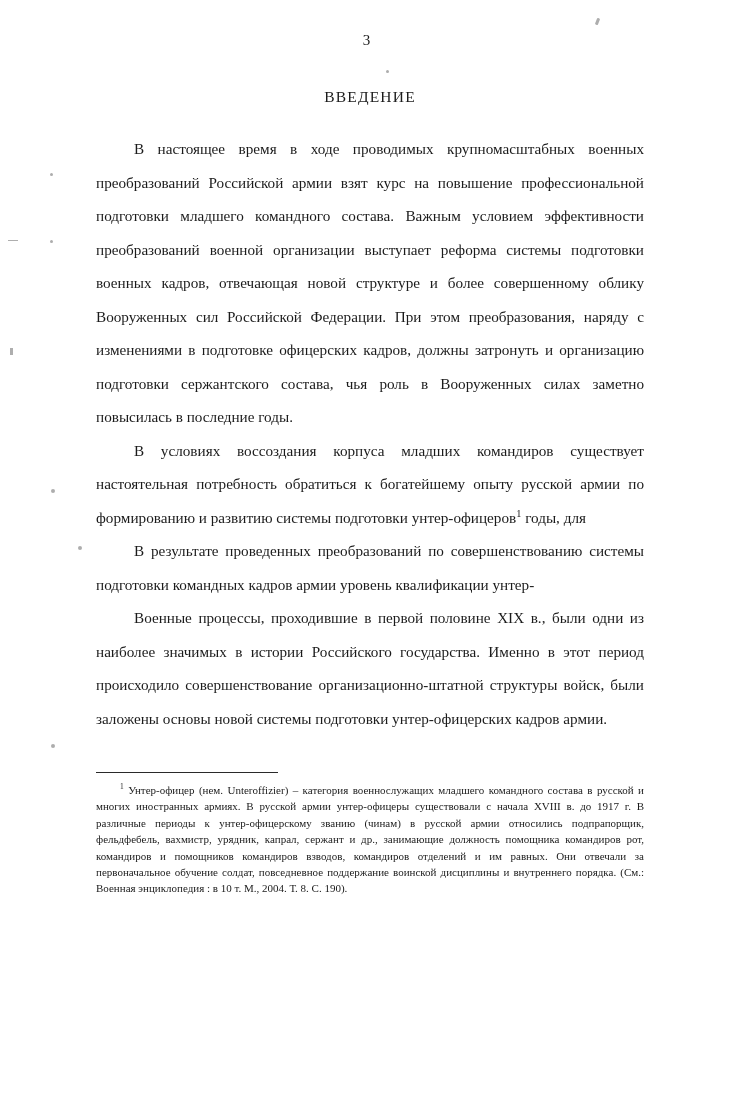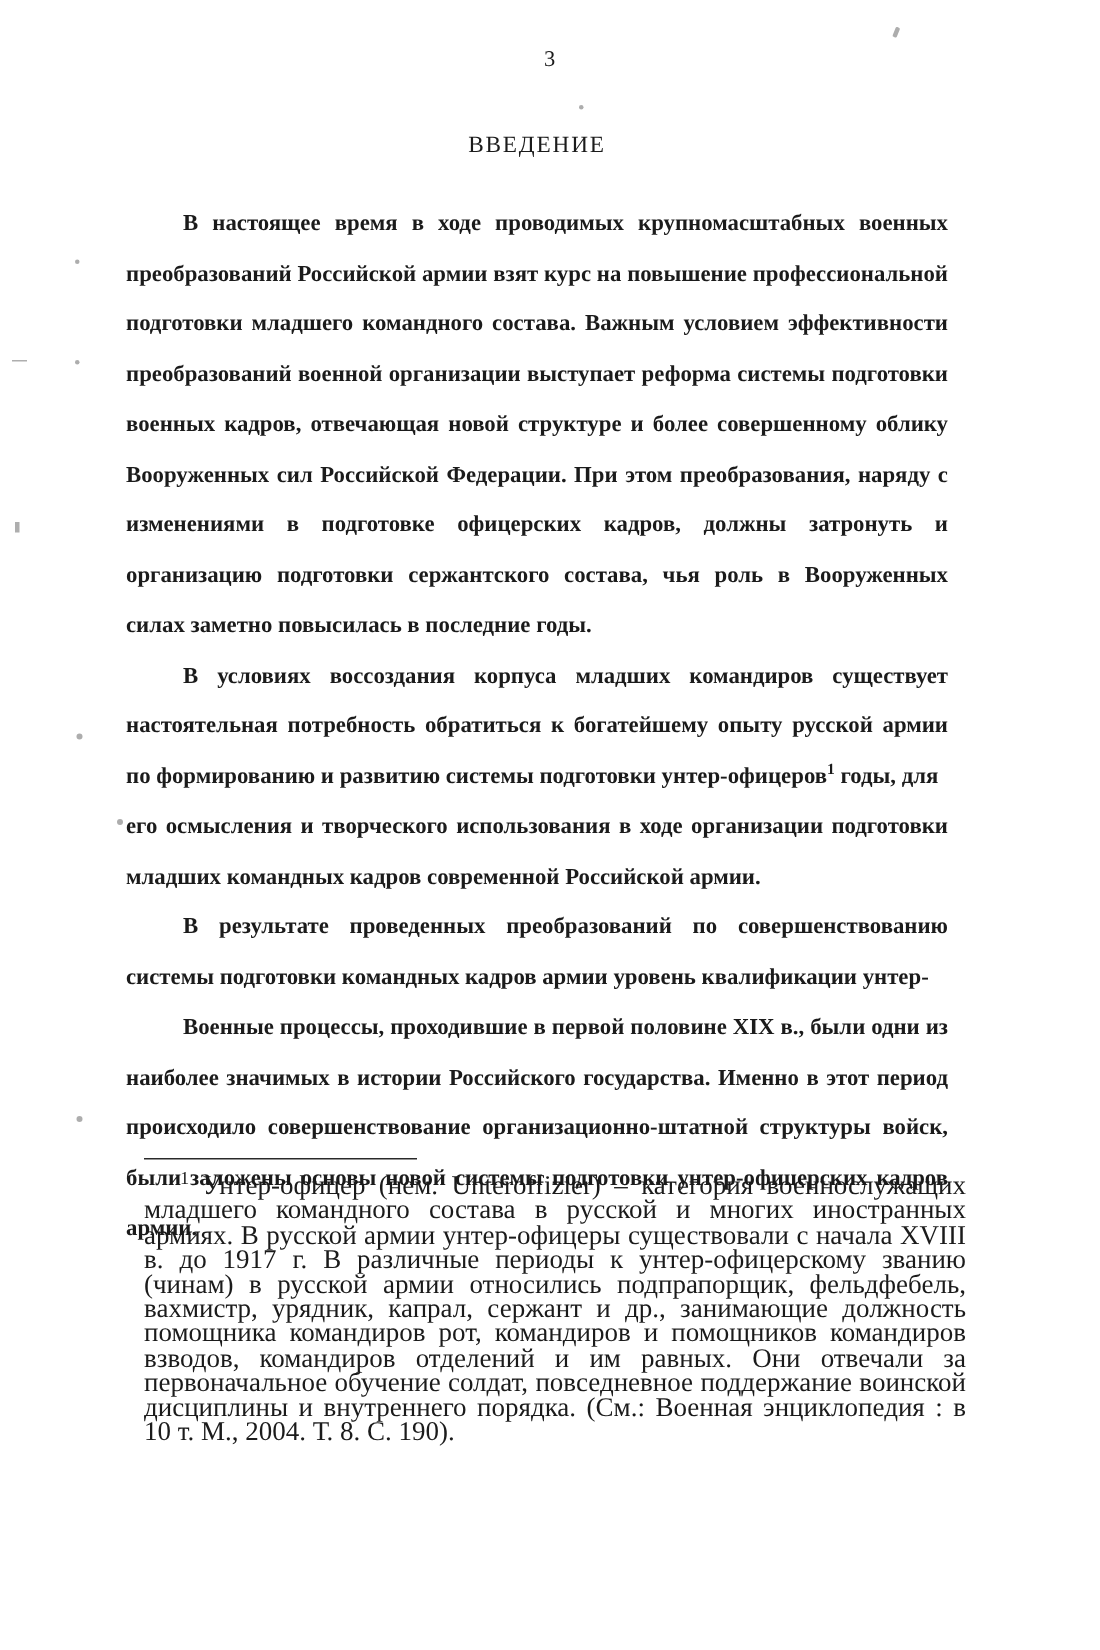--- a/index.html
+++ b/index.html
@@ -20,55 +20,54 @@
     position: absolute;
     top: 32px;
     left: 0;
     width: 733px;
     text-align: center;
     font-size: 15px;
     letter-spacing: 0.2px;
   }
   .content {
     position: absolute;
-    left: 84px;
+    left: 96px;
     top: 88px;
     width: 548px;
   }
   .doc-title {
     text-align: center;
     font-size: 15.5px;
     letter-spacing: 1.2px;
     margin: 0 0 26px 0;
     font-weight: normal;
   }
   p.body-par {
     margin: 0 0 0 0;
     text-align: justify;
     text-justify: inter-word;
     font-size: 15.2px;
     line-height: 33.5px;
     text-indent: 38px;
     hyphens: manual;
-    font-weight: bold;
   }
   .footnote-sep {
     position: absolute;
     left: 96px;
     top: 772px;
     width: 182px;
     height: 1px;
     background: #2a2a2a;
   }
   .footnote {
     position: absolute;
     left: 96px;
     top: 782px;
     width: 548px;
-    font-size: 18px;
+    font-size: 11px;
     line-height: 16.4px;
     text-align: justify;
     text-indent: 24px;
   }
   sup {
     font-size: 0.68em;
     vertical-align: super;
     line-height: 0;
   }
   .speck {
@@ -100,21 +99,20 @@
 
   <div class="page-number">3</div>
 
   <div class="content">
     <h1 class="doc-title">ВВЕДЕНИЕ</h1>
 
     <p class="body-par">В настоящее время в ходе проводимых крупномасштабных военных преобразований Российской армии взят курс на повышение профессиональной подготовки младшего командного состава. Важным условием эффективности преобразований военной организации выступает реформа системы подготовки военных кадров, отвечающая новой структуре и более совершенному облику Вооруженных сил Российской Федерации. При этом преобразования, наряду с изменениями в подготовке офицерских кадров, должны затронуть и организацию подготовки сержантского состава, чья роль в Вооруженных силах заметно повысилась в последние годы.</p>
 
     <p class="body-par"><span>В условиях воссоздания корпуса младших командиров существует настоятельная потребность обратиться к богатейшему опыту русской армии по формированию и развитию системы подготовки унтер-офицеров</span><sup>1</sup><span> годы, для</span></p>
 
-    <p class="body-par" style="text-indent:0;">его осмысления и творческого использования в ходе организации подготовки младших командных кадров современной Российской армии.</p>
 
     <p class="body-par">В результате проведенных преобразований по совершенствованию системы подготовки командных кадров армии уровень квалификации унтер-</p>
 
     <p class="body-par">Военные процессы, проходившие в первой половине XIX в., были одни из наиболее значимых в истории Российского государства. Именно в этот период происходило совершенствование организационно-штатной структуры войск, были заложены основы новой системы подготовки унтер-офицерских кадров армии.</p>
   </div>
 
   <div class="footnote-sep"></div>
 
   <div class="footnote"><sup>1</sup> <span>Унтер-офицер (нем. Unteroffizier) – категория военнослужащих младшего командного состава в русской и многих иностранных армиях. В русской армии унтер-офицеры существовали с начала XVIII в. до 1917 г. В различные периоды к унтер-офицерскому званию (чинам) в русской армии относились подпрапорщик, фельдфебель, вахмистр, урядник, капрал, сержант и др., занимающие должность помощника командиров рот, командиров и помощников командиров взводов, командиров отделений и им равных. Они отвечали за первоначальное обучение солдат, повседневное поддержание воинской дисциплины и внутреннего порядка. (См.: Военная энциклопедия : в 10 т. М., 2004. Т. 8. С. 190).</span></div>
 

